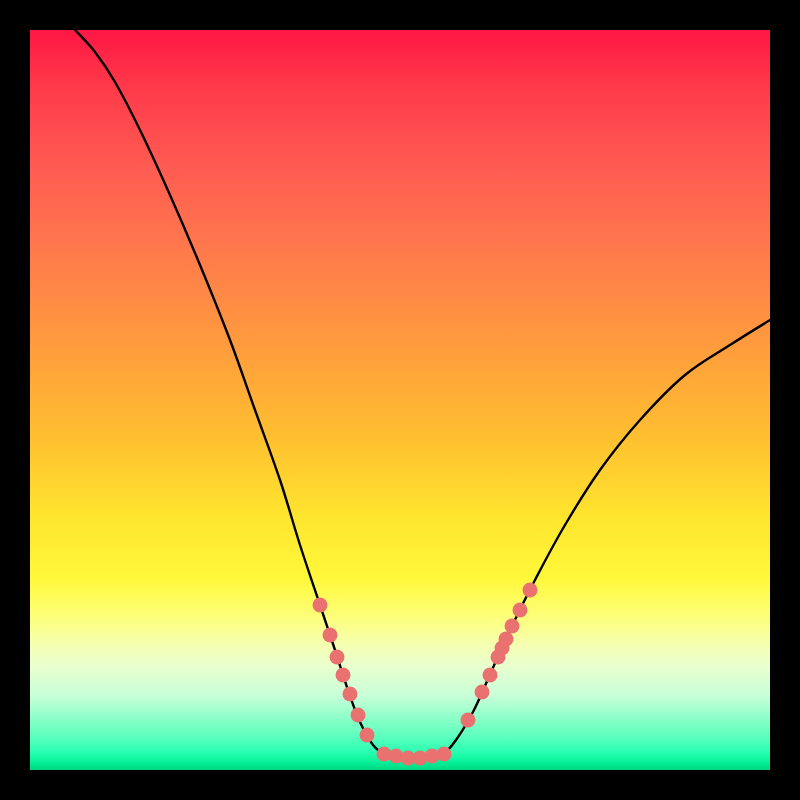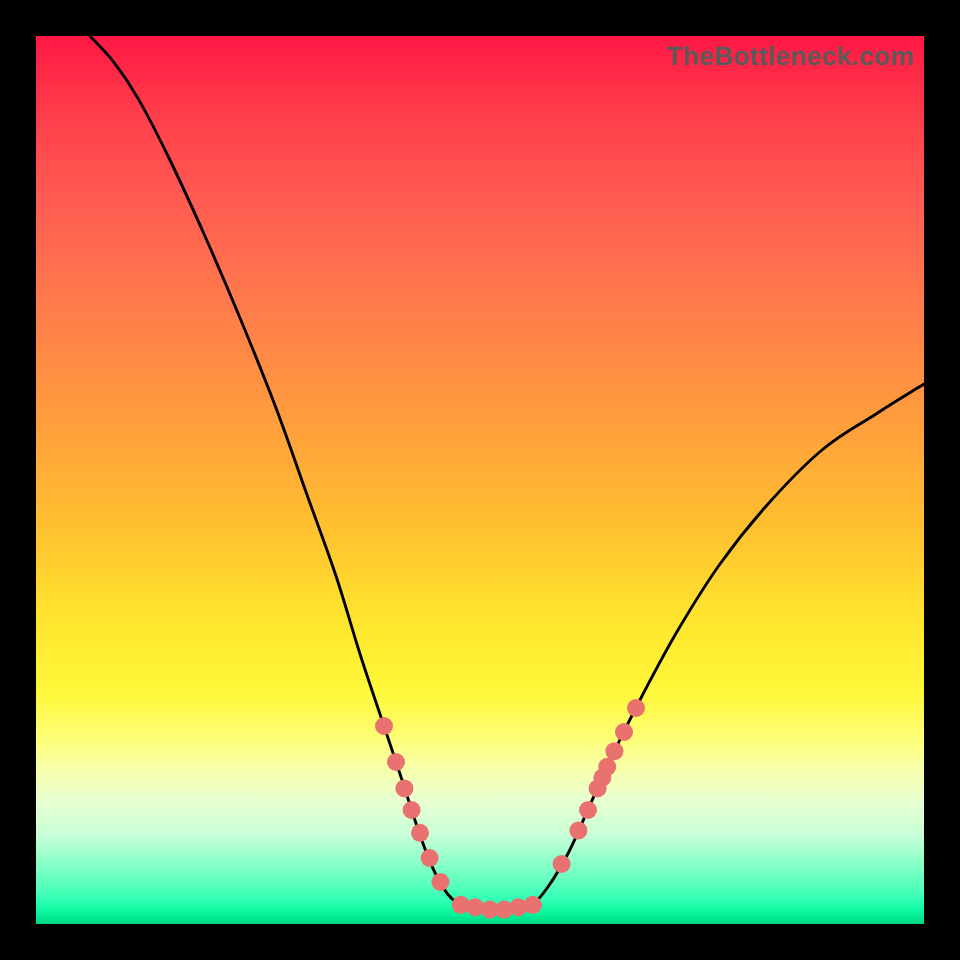--- a/index.html
+++ b/index.html
@@ -93,15 +93,14 @@
           <circle cx="460" cy="645" r="7.5" fill="#e9716f" stroke="#d25a58" stroke-width="0"></circle>
           <circle cx="468" cy="627" r="7.5" fill="#e9716f" stroke="#d25a58" stroke-width="0"></circle>
           <circle cx="472" cy="618" r="7.5" fill="#e9716f" stroke="#d25a58" stroke-width="0"></circle>
           <circle cx="476" cy="609" r="7.5" fill="#e9716f" stroke="#d25a58" stroke-width="0"></circle>
           <circle cx="482" cy="596" r="7.5" fill="#e9716f" stroke="#d25a58" stroke-width="0"></circle>
           <circle cx="490" cy="580" r="7.5" fill="#e9716f" stroke="#d25a58" stroke-width="0"></circle>
           <circle cx="500" cy="560" r="7.5" fill="#e9716f" stroke="#d25a58" stroke-width="0"></circle>
         </g>
     </svg>
 
-    <div class="watermark">TheBottleneck.com</div>
   </div>
 </div>
 
 </body></html>

